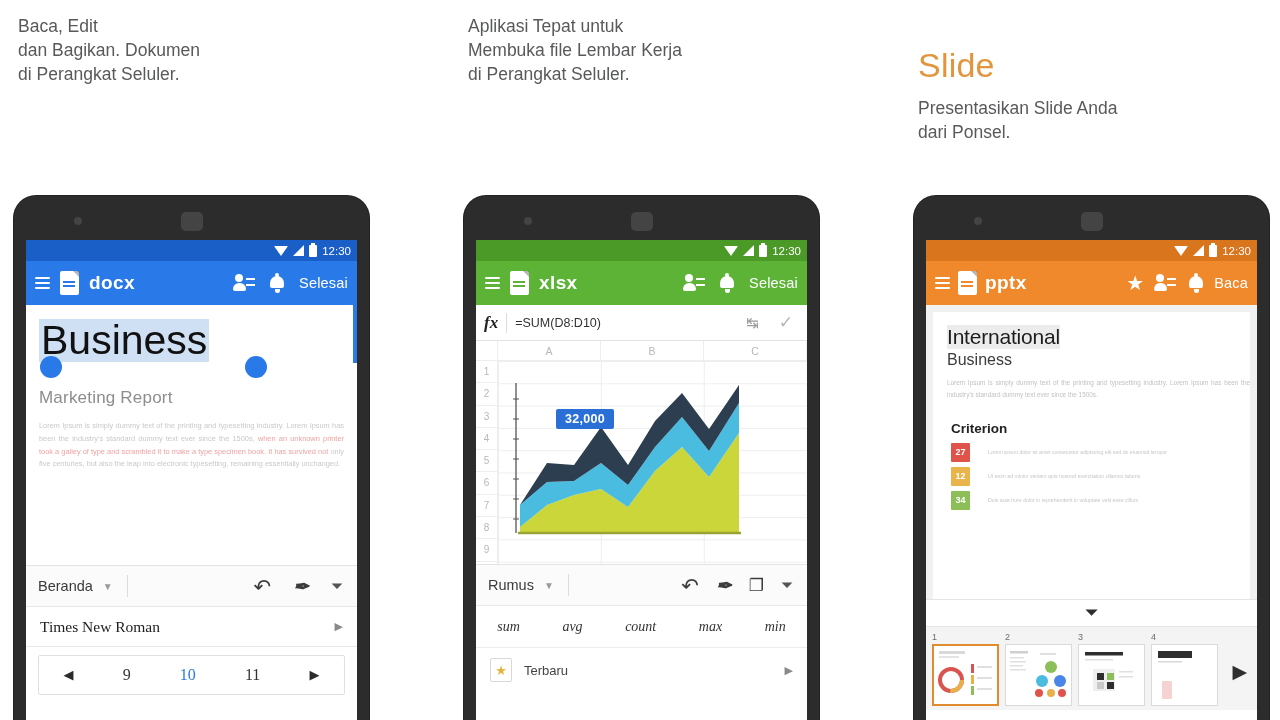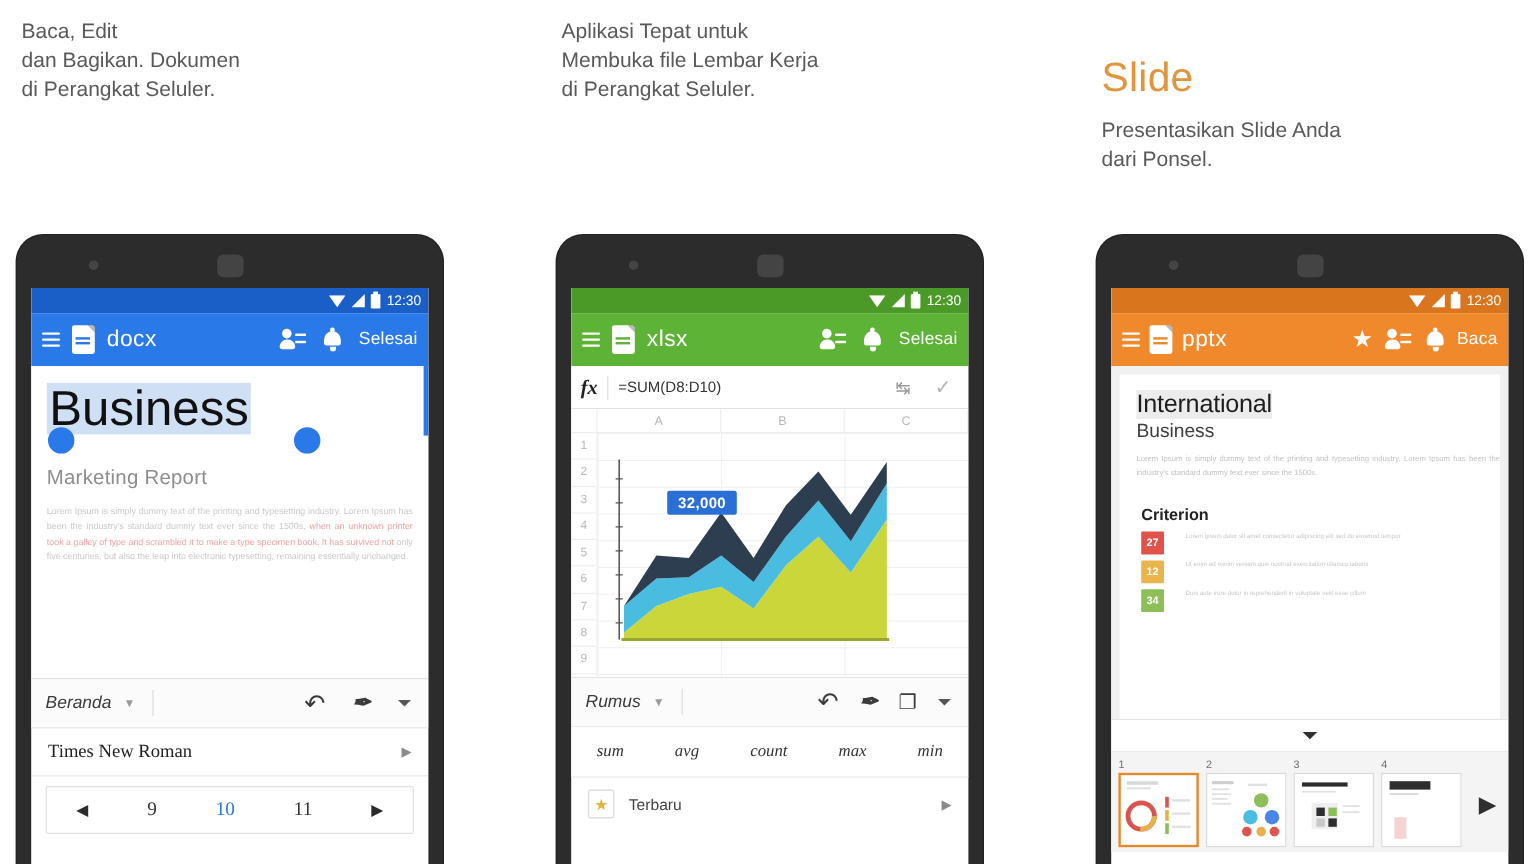--- a/index.html
+++ b/index.html
@@ -98,21 +98,21 @@
     position: relative; flex: 0 0 auto;
   }
   .docicon::before {
     content:''; position:absolute; right:0; top:0;
     border-left: 6px solid transparent; border-top: 6px solid rgba(0,0,0,.28);
   }
   .docicon i {
     position:absolute; left:3px; right:4px; top:6px; height:2px;
     box-shadow: 0 4px 0 currentColor, 0 8px 0 currentColor;
   }
-  .ext { font-size: 19px; font-weight: 400; letter-spacing: .4px; }
+  .ext { font-size: 19px; font-weight: 700; letter-spacing: .4px; }
   .appbar .spacer { flex: 1 1 auto; }
   .ico-btn { flex: 0 0 auto; display:flex; align-items:center; justify-content:center; }
   .action-text { font-size: 14.5px; letter-spacing:.2px; }
 
   
   .sh { position: relative; width: 22px; height: 18px; }
   .sh .hd { position:absolute; left:2px; top:0; width:8px; height:8px; border-radius:50%; background:#fff; }
   .sh .bd { position:absolute; left:0; top:9px; width:13px; height:8px; border-radius:6px 6px 2px 2px; background:#fff; }
   .sh .ar1 { position:absolute; right:0; top:4px; width:9px; height:2px; background:#fff; }
   .sh .ar2 { position:absolute; right:0; top:10px; width:9px; height:2px; background:#fff; }
@@ -146,21 +146,21 @@
   .lorem { margin-top: 12px; font-size: 7.4px; line-height: 1.72; color:#c9c9c9; text-align: justify;}
   .lorem .red { color:#f0a3a3; }
   .scroll-hint {
     position:absolute; right:0; top:0; width:4px; height:58px; background:#2979e8;
   }
 
   .toolbar-row {
     height: 42px; border-top: 1px solid #e3e3e3; border-bottom:1px solid #e8e8e8;
     display:flex; align-items:center; background:#fbfbfb;
   }
-  .tab-name { font-size: 14.5px; color:#3a3a3a; padding-left:12px;font-style:italic; }
+  .tab-name { font-size: 14.5px; color:#3a3a3a; padding-left:12px; }
   .caret-sm { margin-left:10px; color:#9b9b9b; font-size:10px; }
   .tb-sep { width:1px; height:22px; background:#dcdcdc; margin: 0 4px 0 14px; }
   .tb-icons { margin-left:auto; display:flex; align-items:center; gap:22px; padding-right:14px; color:#3c3c3c;}
   .undo { font-size:21px; line-height:1; }
   .penicon { font-size: 19px; line-height:1; font-style: italic; font-weight: 700; }
   .chev { font-size:15px; color:#555; }
 
   .font-row {
     height: 40px; display:flex; align-items:center; justify-content:space-between;
     padding: 0 14px; border-bottom:1px solid #e8e8e8;
@@ -236,21 +236,21 @@
   .s-lorem { margin-top:8px; font-size:6.4px; line-height:1.85; color:#c2c2c2; text-align:justify; }
   .chartzone { display:flex; margin-top: 8px; align-items:flex-start; }
   .donutwrap { position:relative; width: 146px; height: 120px; flex:0 0 auto;}
   .perf-lbl { position:absolute; left:0; right:0; top:44px; text-align:center; font-size:7.5px; color:#bbb;}
   .perf-val {
     position:absolute; left:50%; top:54px; transform:translateX(-50%);
     background:#e9e9e9; color:#1b1b1b; font-size:14px; font-weight:700; padding: 1px 7px;
   }
   .critwrap { flex:1 1 auto; padding-left:4px; padding-top: 12px;}
   .crit-title { font-size:13.5px; font-weight:700; color:#222; margin-bottom:7px; }
-  .crit-item { display:flex; gap:18px; margin-bottom:5px; align-items:flex-start;}
+  .crit-item { display:flex; gap:18px; margin-bottom:5px; align-items:center;}
   .crit-num {
     width:19px; height:19px; flex:0 0 auto; color:#fff; font-size:9px; font-weight:700;
     display:flex; align-items:center; justify-content:center; border-radius:1px;
   }
   .crit-txt { font-size:5.2px; line-height:1.75; color:#c7c7c7; }
 
   .chev-row { height:28px; display:flex; align-items:center; justify-content:center;
               border-top:1px solid #e4e4e4; border-bottom:1px solid #e4e4e4; background:#fff; }
   .chev-row .big { font-size:17px; color:#2e2e2e; }
 

